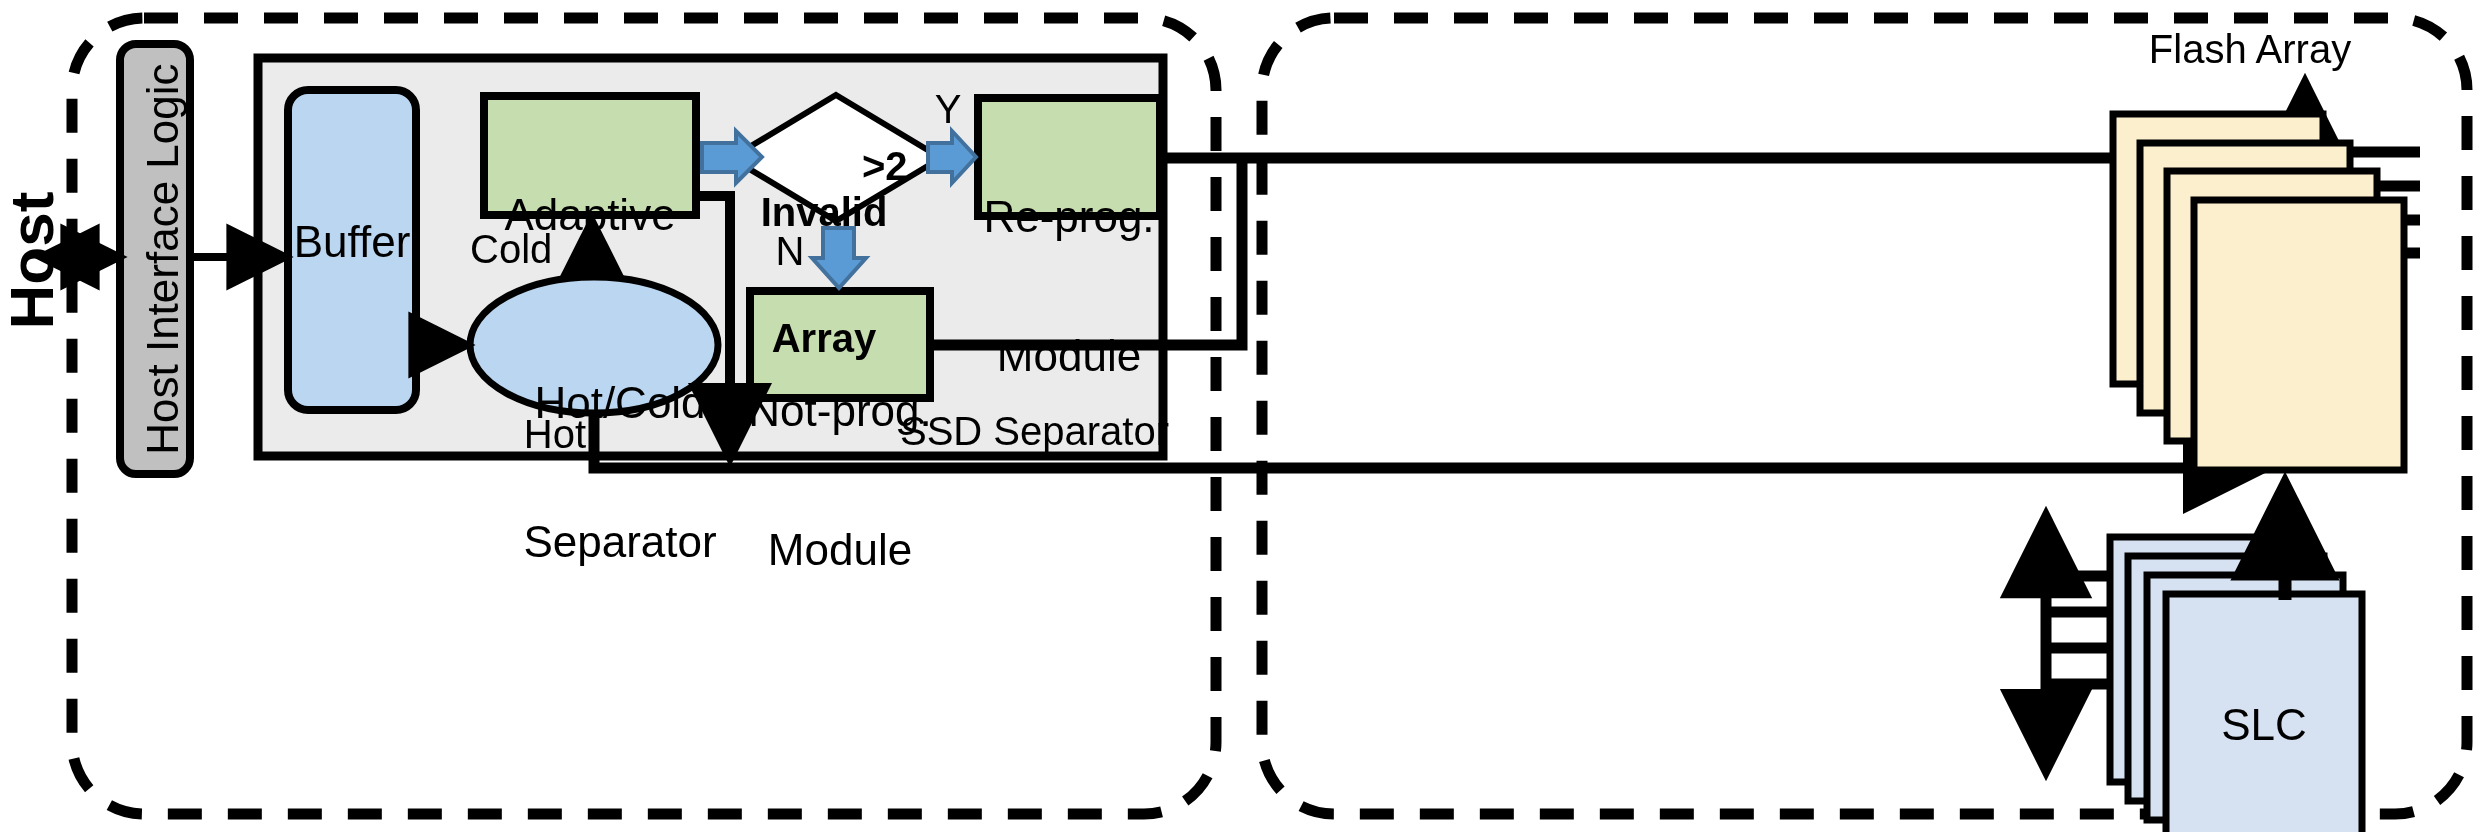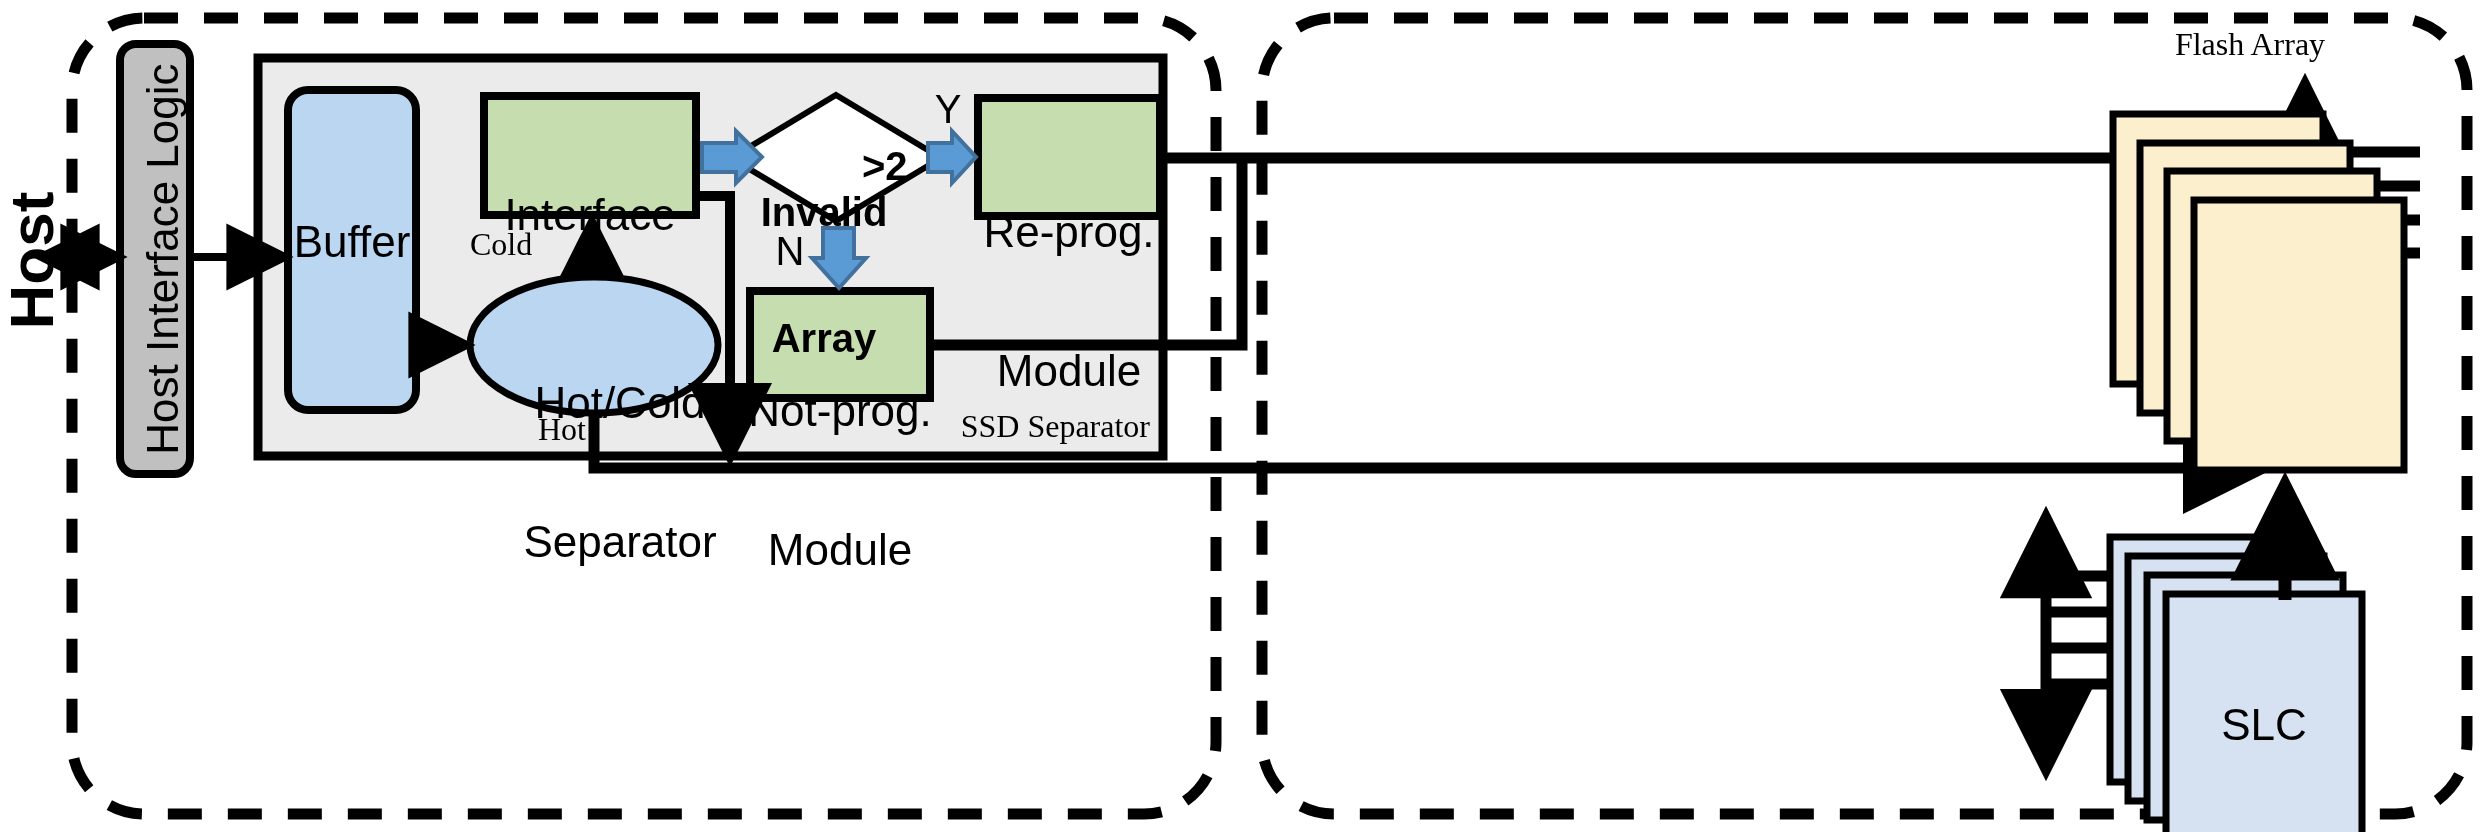--- a/index.html
+++ b/index.html
@@ -40,23 +40,22 @@
   }
   .box-label {
     font-size: 44px;
     font-weight: normal;
   }
   .diamond-label {
     font-size: 40px;
     font-weight: bold;
   }
   .small-label {
-    font-size: 32px;
+    font-size: 40px;
     font-weight: normal;
-    font-family: Liberation Serif, serif;
   }
   .yn-label {
     font-size: 40px;
     font-weight: normal;
   }
   .rot90 { transform: rotate(-90deg); }
 </style>
 </head>
 <body>
 
@@ -150,35 +149,35 @@
   <div class="lbl hil-label rot90" style="left:-57px; top:236px; width:440px;">Host Interface Logic</div>
 
   <div class="lbl box-label" style="left:288px; top:219px; width:128px;">Buffer</div>
 
   <div class="lbl box-label" style="left:481px; top:288px; width:278px;">
     <div>Hot/Cold</div>
     <div>Separator</div>
   </div>
 
   <div class="lbl box-label" style="left:484px; top:100px; width:212px;">
-    <div>Interface</div>
+    <div>Adaptive</div>
   </div>
 
   <div class="lbl diamond-label" style="left:748px; top:107px; width:152px;">
     <div>Invalid</div>
     <div>Array</div>
   </div>
 
   <div class="lbl diamond-label" style="left:862px; top:145px; width:60px; text-align:left;">&gt;2</div>
 
   <div class="lbl yn-label" style="left:922px; top:88px; width:52px;">Y</div>
 
   <div class="lbl yn-label" style="left:764px; top:230px; width:52px;">N</div>
 
-  <div class="lbl box-label" style="left:970px; top:102px; width:198px;margin-top:15px;">
+  <div class="lbl box-label" style="left:970px; top:102px; width:198px;">
     <div>Re-prog.</div>
     <div>Module</div>
   </div>
 
   <div class="lbl box-label" style="left:744px; top:296px; width:192px;">
     <div>Not-prog.</div>
     <div>Module</div>
   </div>
 
   <div class="lbl small-label" style="left:470px; top:228px; width:118px; text-align:left;">Cold</div>

